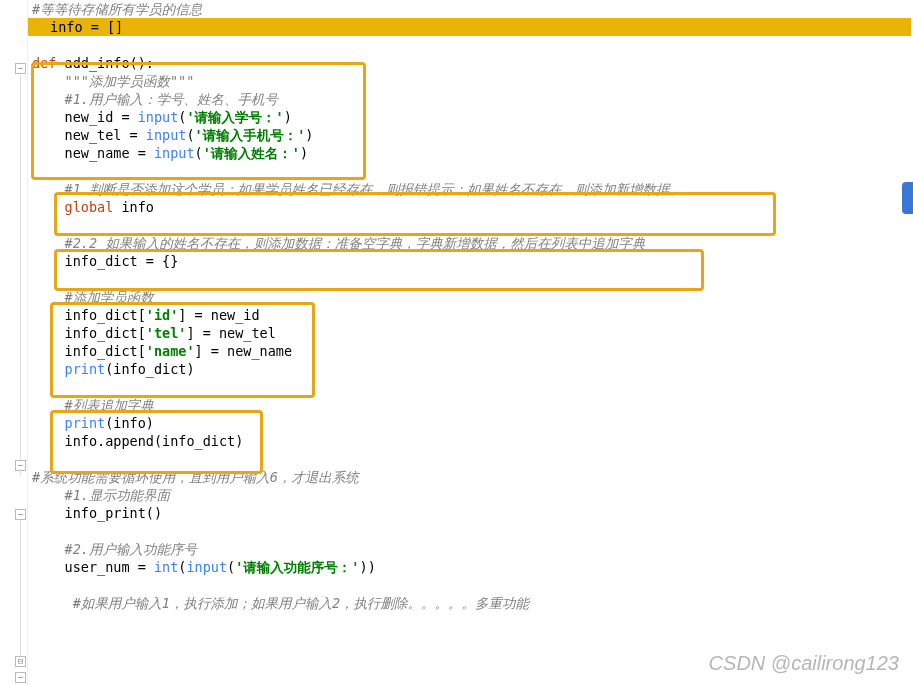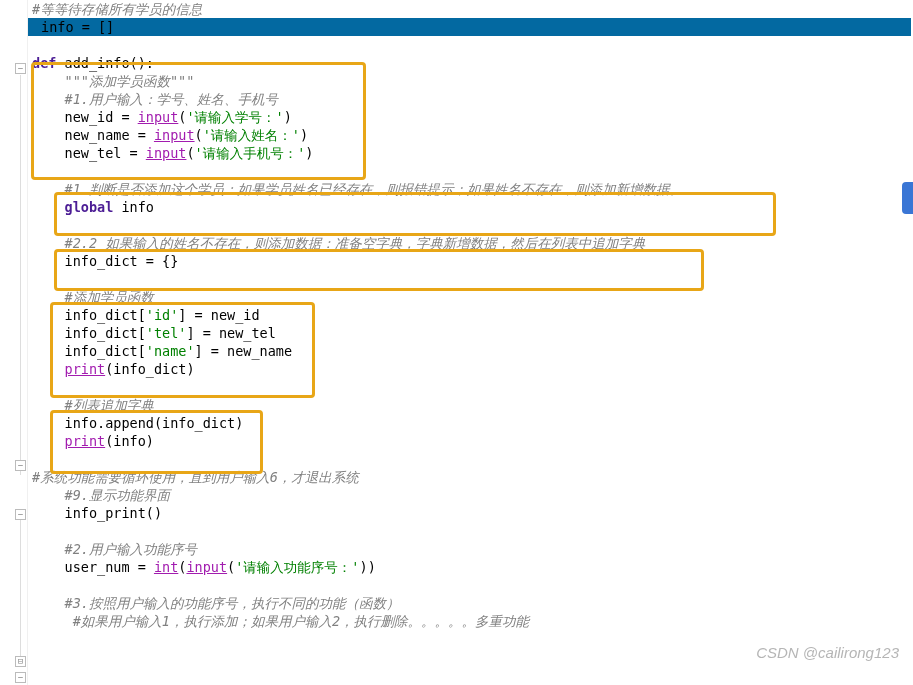--- a/index.html
+++ b/index.html
@@ -41,43 +41,43 @@
       padding-top: 0px;
     }
     .line {
       height: 18px;
       line-height: 18px;
       white-space: pre;
       padding-left: 2px;
       font-family: Consolas, "Microsoft YaHei", monospace;
     }
     .highlight-line {
-      background: #0369a1;
+      background: #eab308;
       margin-left: -2px;
-      padding-left: 13px;
+      padding-left: 22px;
       width: 100%;
     }
-    .kw { color: #4c1d95; font-weight: bold; }
+    .kw { color: #c2410c; font-weight: normal; }
     .cmt { color: #808080; font-style: italic; }
     .docstr { color: #808080; font-style: italic; }
-    .strbold { color: #008000; font-weight: normal; }
-    .builtin { color: #a21caf; text-decoration: underline; }
+    .strbold { color: #008000; font-weight: bold; }
+    .builtin { color: #3b82f6; }
     .num { color: #0000ff; }
     .plain { color: #000; }
     .box {
       position: absolute;
       border: 3px solid #e8a617;
       border-radius: 4px;
       pointer-events: none;
     }
     .watermark {
       position: absolute;
-      bottom: 24px;
+      bottom: 10px;
       right: 14px;
-      font-size: 15px;
+      font-size: 20px;
       color: rgba(120,120,120,0.55);
       font-family: "Microsoft YaHei", sans-serif;
       font-style: italic;
       pointer-events: none;
     }
     .right-tab {
       position: absolute;
       right: 0;
       top: 182px;
       width: 11px;
@@ -100,47 +100,46 @@
 </div>
 
 <div class="code-area">
   <div class="line"><span class="cmt">#等等待存储所有学员的信息</span></div>
   <div class="line highlight-line"><span class="plain">info = []</span></div>
   <div class="line"></div>
   <div class="line"><span class="kw">def</span><span class="plain"> add_info():</span></div>
   <div class="line"><span class="docstr">    """添加学员函数"""</span></div>
   <div class="line"><span class="cmt">    #1.用户输入：学号、姓名、手机号</span></div>
   <div class="line"><span class="plain">    new_id = </span><span class="builtin">input</span><span class="plain">(</span><span class="strbold">'请输入学号：'</span><span class="plain">)</span></div>
+  <div class="line"><span class="plain">    new_tel = </span><span class="builtin">input</span><span class="plain">(</span><span class="strbold">'请输入手机号：'</span><span class="plain">)</span></div>
   <div class="line"><span class="plain">    new_name = </span><span class="builtin">input</span><span class="plain">(</span><span class="strbold">'请输入姓名：'</span><span class="plain">)</span></div>
-  <div class="line"><span class="plain">    new_tel = </span><span class="builtin">input</span><span class="plain">(</span><span class="strbold">'请输入手机号：'</span><span class="plain">)</span></div>
   <div class="line"></div>
   <div class="line"><span class="cmt">    #1.判断是否添加这个学员：如果学员姓名已经存在，则报错提示；如果姓名不存在，则添加新增数据。</span></div>
   <div class="line"><span class="plain">    </span><span class="kw">global</span><span class="plain"> info</span></div>
   <div class="line"></div>
   <div class="line"><span class="cmt">    #2.2 如果输入的姓名不存在，则添加数据：准备空字典，字典新增数据，然后在列表中追加字典</span></div>
   <div class="line"><span class="plain">    info_dict = {}</span></div>
   <div class="line"></div>
   <div class="line"><span class="cmt">    #添加学员函数</span></div>
   <div class="line"><span class="plain">    info_dict[</span><span class="strbold">'id'</span><span class="plain">] = new_id</span></div>
   <div class="line"><span class="plain">    info_dict[</span><span class="strbold">'tel'</span><span class="plain">] = new_tel</span></div>
   <div class="line"><span class="plain">    info_dict[</span><span class="strbold">'name'</span><span class="plain">] = new_name</span></div>
   <div class="line"><span class="plain">    </span><span class="builtin">print</span><span class="plain">(info_dict)</span></div>
   <div class="line"></div>
   <div class="line"><span class="cmt">    #列表追加字典</span></div>
+  <div class="line"><span class="plain">    </span><span class="builtin">print</span><span class="plain">(info)</span></div>
   <div class="line"><span class="plain">    info.append(info_dict)</span></div>
-  <div class="line"><span class="plain">    </span><span class="builtin">print</span><span class="plain">(info)</span></div>
   <div class="line"></div>
   <div class="line"><span class="cmt">#系统功能需要循环使用，直到用户输入6，才退出系统</span></div>
-  <div class="line"><span class="cmt">    #9.显示功能界面</span></div>
+  <div class="line"><span class="cmt">    #1.显示功能界面</span></div>
   <div class="line"><span class="plain">    info_print()</span></div>
   <div class="line"></div>
   <div class="line"><span class="cmt">    #2.用户输入功能序号</span></div>
   <div class="line"><span class="plain">    user_num = </span><span class="builtin">int</span><span class="plain">(</span><span class="builtin">input</span><span class="plain">(</span><span class="strbold">'请输入功能序号：'</span><span class="plain">))</span></div>
   <div class="line"></div>
-  <div class="line"><span class="cmt">    #3.按照用户输入的功能序号，执行不同的功能（函数）</span></div>
   <div class="line"><span class="cmt">     #如果用户输入1，执行添加；如果用户输入2，执行删除。。。。。多重功能</span></div>
 </div>
 
 <div class="box" style="left:31px; top:62px; width:335px; height:118px;"></div>
 <div class="box" style="left:54px; top:192px; width:722px; height:44px;"></div>
 <div class="box" style="left:54px; top:249px; width:650px; height:42px;"></div>
 <div class="box" style="left:50px; top:302px; width:265px; height:96px;"></div>
 <div class="box" style="left:50px; top:410px; width:213px; height:64px;"></div>
 
 <div class="right-tab"></div>

